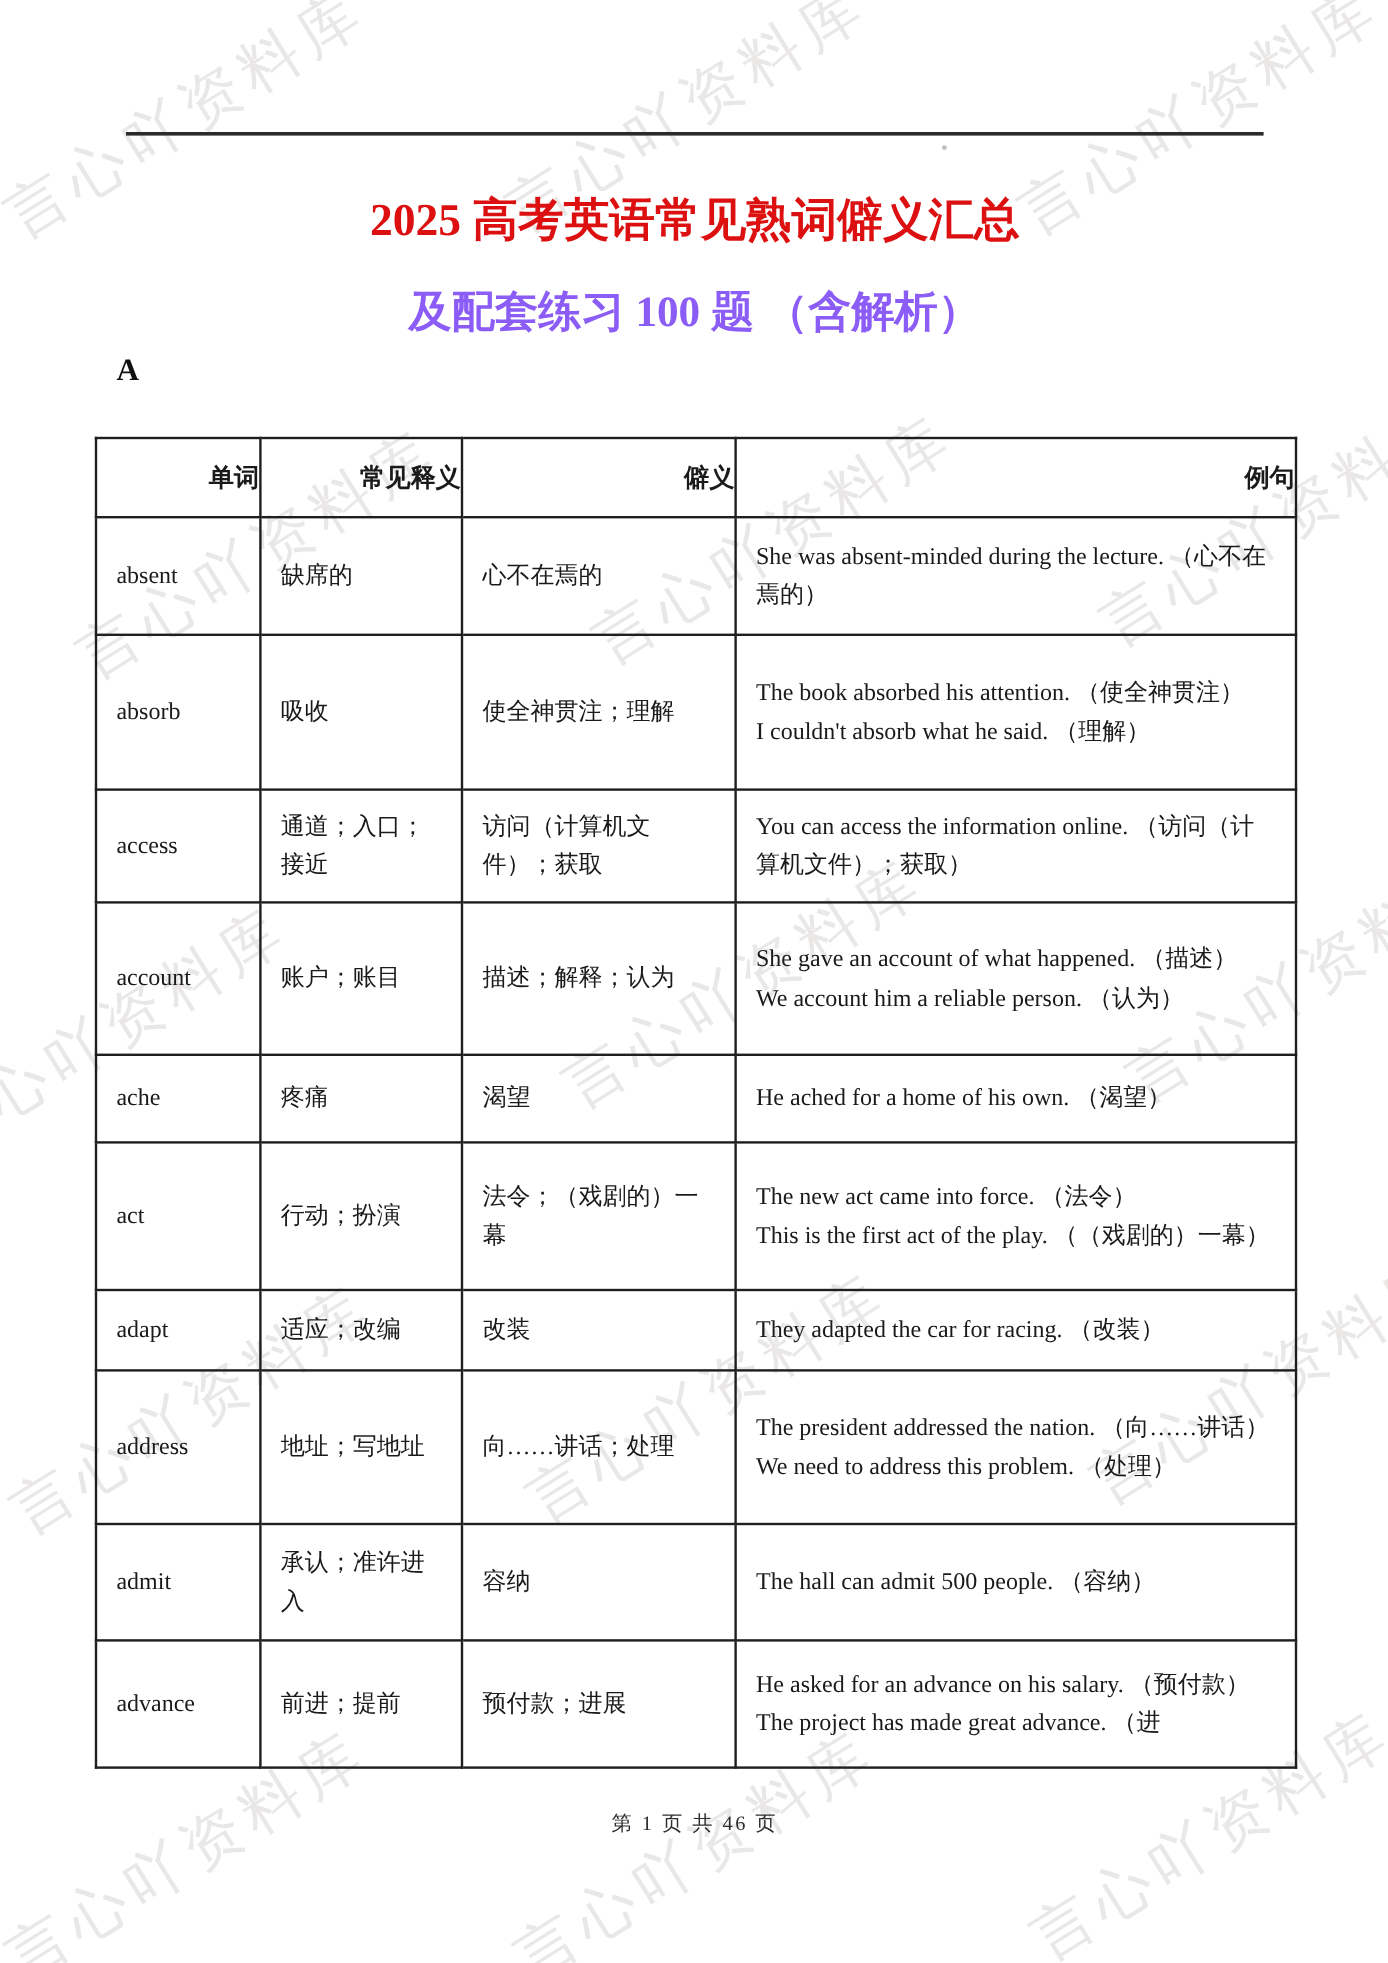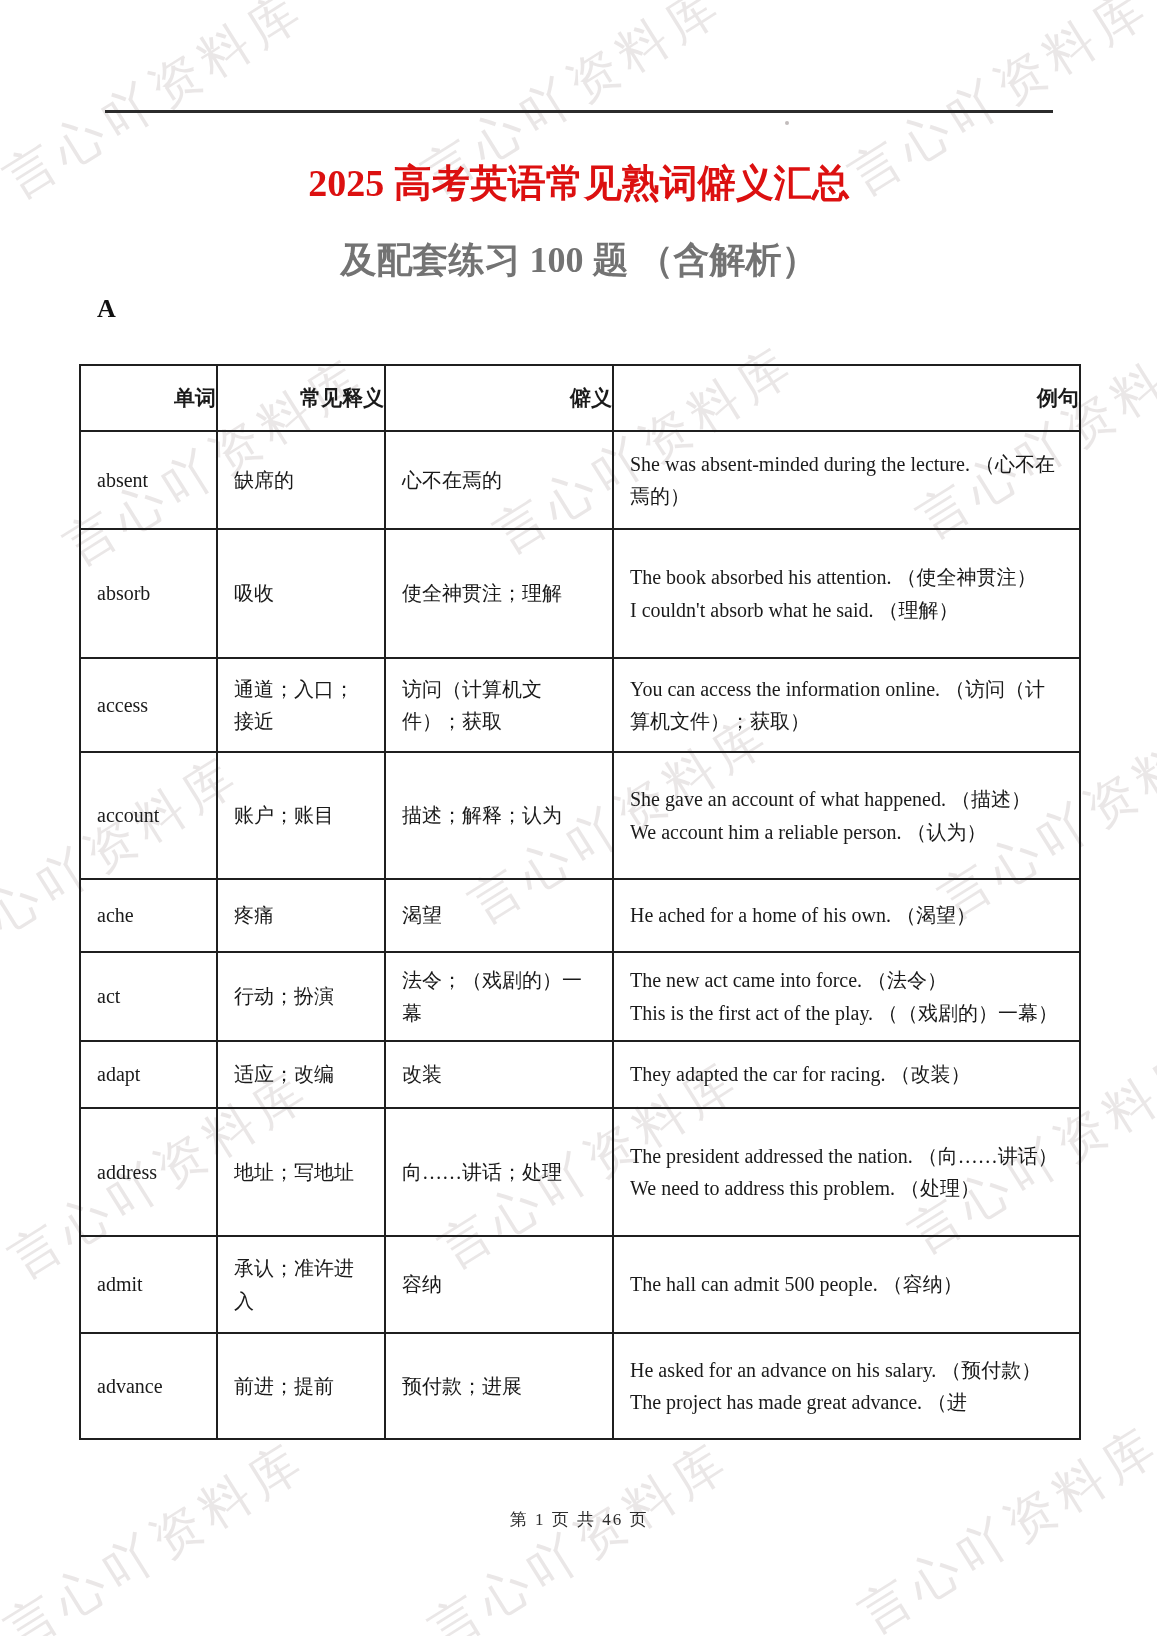--- a/index.html
+++ b/index.html
@@ -92,21 +92,21 @@
       <div class="watermark" style="left: 156px; top: 1546px;">言心吖资料库</div>
       <div class="watermark" style="left: 580px; top: 1546px;">言心吖资料库</div>
       <div class="watermark" style="left: 1010px; top: 1530px;">言心吖资料库</div>
     </div>
 
   <div class="content">
     <div class="header-rule" style="background: rgb(43, 43, 43);"></div>
     <div class="artifact-dot"></div>
 
     <h1 class="title" style="color: rgb(220, 16, 16);">2025 高考英语常见熟词僻义汇总</h1>
-    <h2 class="subtitle" style="color: #737373;">及配套练习 100 题 （含解析）</h2>
+    <h2 class="subtitle" style="color: #8b5cf6;">及配套练习 100 题 （含解析）</h2>
 
     <div class="section-label">A</div>
 
     <table class="vocab">
       <colgroup>
         <col class="c1">
           <col class="c2">
           <col class="c3">
           <col class="c4">
       </colgroup>
@@ -154,21 +154,21 @@
             </td>
           </tr>
           <tr style="height: 73px;">
             <td class="word">ache</td>
             <td>疼痛</td>
             <td>渴望</td>
             <td class="example">
               <div>He ached for a home of his own. （渴望）</div>
             </td>
           </tr>
-          <tr style="height: 89px;">
+          <tr style="height: 123px;">
             <td class="word">act</td>
             <td>行动；扮演</td>
             <td>法令；（戏剧的）一幕</td>
             <td class="example">
               <div>The new act came into force. （法令）</div>
               <div>This is the first act of the play. （（戏剧的）一幕）</div>
             </td>
           </tr>
           <tr style="height: 67px;">
             <td class="word">adapt</td>

